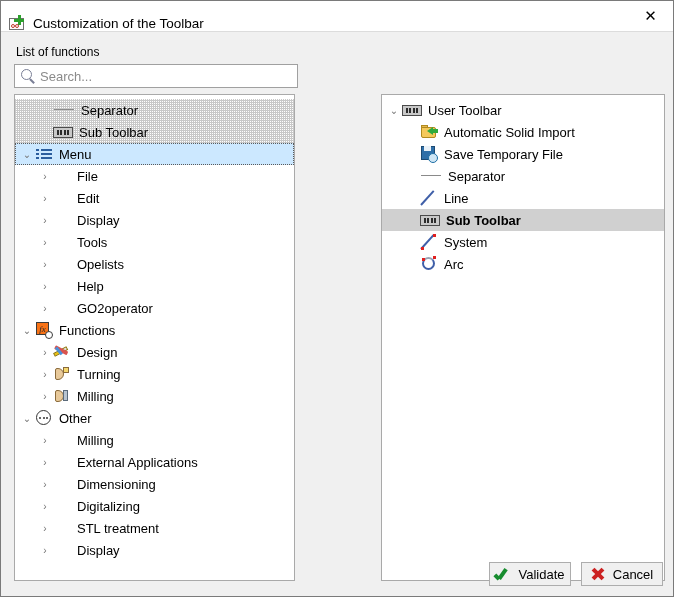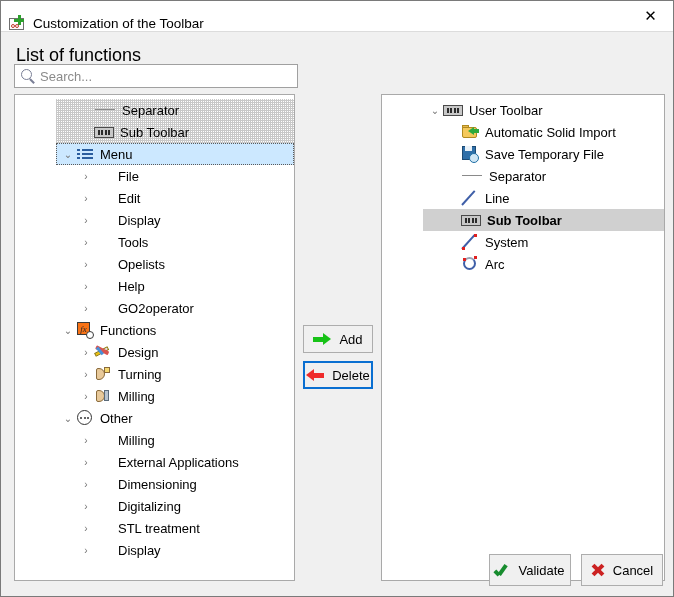--- a/index.html
+++ b/index.html
@@ -69,21 +69,21 @@
 
   
   .body {
     flex: 1;
     position: relative;
     background: #f0f0f0;
   }
 
   .lbl-list {
     position: absolute; left: 15px; top: 13px;
-    font-size: 18px; color: #000;
+    font-size: 12px; color: #000;
   }
 
   
   .search-box {
     position: absolute; left: 13px; top: 32px;
     width: 284px; height: 24px;
     background: #ffffff;
     border: 1px solid #a0a0a0;
     display: flex; align-items: center;
   }
@@ -107,21 +107,21 @@
   
   .panel {
     position: absolute;
     background: #ffffff;
     border: 1px solid #a9a9a9;
     overflow: hidden;
   }
   .panel-left  { left: 13px;  top: 62px; width: 281px; height: 487px; }
   .panel-right { left: 380px; top: 62px; width: 284px; height: 487px; }
 
-  .tree { padding: 4px 0 0 0; margin-left: 41px; }
+  .tree { padding: 4px 0 0 0; }
 
   .row {
     display: flex; align-items: center;
     height: 22px;
     position: relative;
     padding-left: 0;
     white-space: nowrap;
   }
   .row .expander {
     width: 16px; height: 22px; flex: none;
@@ -348,21 +348,21 @@
     border-top: 6px solid transparent; border-bottom: 6px solid transparent;
     border-right: 8px solid #ef2b2b;
   }
 
   
   .bottom-btns {
     position: absolute; right: 10px; bottom: 10px;
     display: flex; gap: 10px;
   }
   .btn-validate, .btn-cancel {
-    width: 82px; height: 32px;
+    width: 82px; height: 24px;
   }
   .check-icon {
     width: 15px; height: 14px; position: relative; flex: none;
   }
   .check-icon::before {
     content: ""; position: absolute; left: 0px; top: 6px;
     width: 6px; height: 3.5px; background: #178c2e;
     transform: rotate(45deg); transform-origin: left center;
   }
   .check-icon::after {
@@ -542,36 +542,20 @@
             <span class="label">STL treatment</span>
           </div>
           <div class="row indent-2">
             <span class="expander">›</span>
             <span class="ico"></span>
             <span class="label">Display</span>
           </div>
         </div>
     </div>
 
-    <div class="mid-btns">
-      <div class="btn btn-add">
-        <span class="arrow-right">
-          <span class="shaft"></span>
-            <span class="head"></span>
-        </span>
-        <span>Add</span>
-      </div>
-      <div class="btn btn-del focus">
-        <span class="arrow-left">
-          <span class="shaft"></span>
-            <span class="head"></span>
-        </span>
-        <span>Delete</span>
-      </div>
-    </div>
 
     <div class="panel panel-right">
       <div class="tree" id="right-tree">
           <div class="row indent-1">
             <span class="expander">⌄</span>
             <span class="ic-subtoolbar">
               <i></i>
               <i></i>
               <i></i>
               <i></i>

